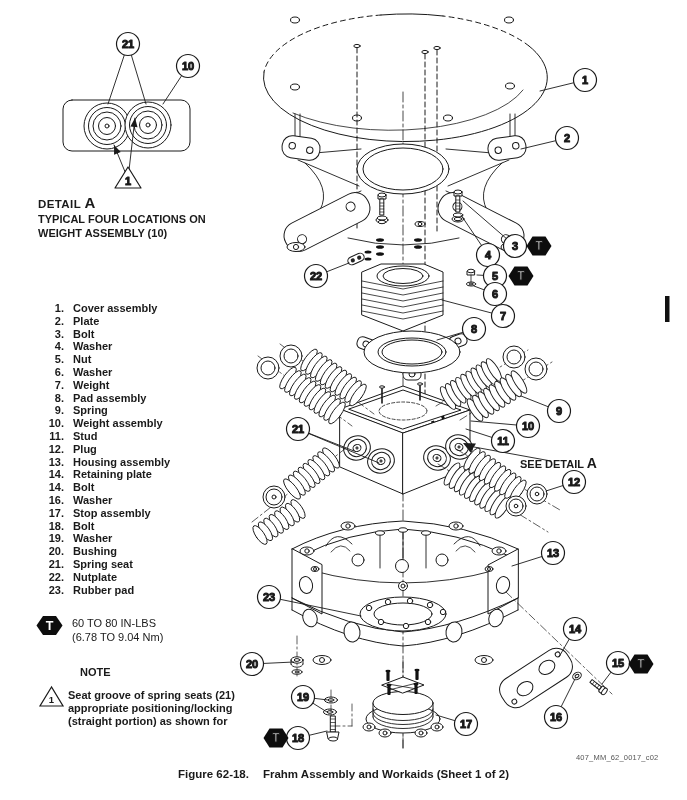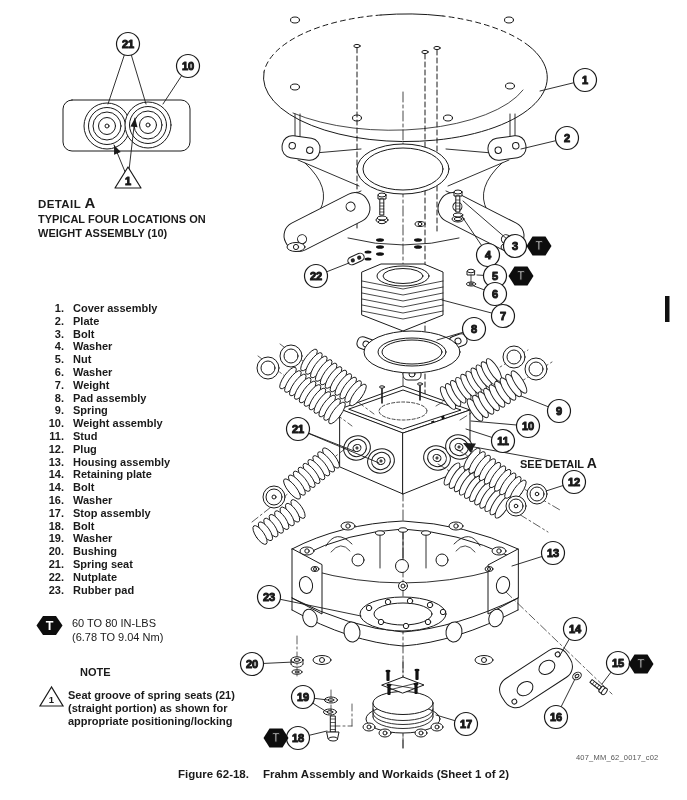--- a/index.html
+++ b/index.html
@@ -785,22 +785,22 @@
 </div>
 
 <div class="note-title">NOTE</div>
 <svg class="note-flag" width="27" height="23" viewBox="0 0 27 23">
   <polygon points="13.5,2 2,21 25,21" fill="#fff" stroke="#1a1a1a" stroke-width="1.2"></polygon>
   <text x="13.5" y="18" class="flagtxt">1</text>
 </svg>
 <div class="note-text">
 
 <div class="nline">Seat groove of spring seats (21)</div>
+      <div class="nline">appropriate positioning/locking</div>
       <div class="nline">(straight portion) as shown for</div>
-      <div class="nline">appropriate positioning/locking</div>
     </div>
 
 <div class="see-detail">
   <span>SEE DETAIL</span> <span class="big-letter">A</span>
 </div>
 
 <div class="doc-ref">407_MM_62_0017_c02</div>
 <div class="fig-cap">
   <span>Figure 62-18.</span><span class="ft">Frahm Assembly and Workaids (Sheet 1 of 2)</span>
 </div>

